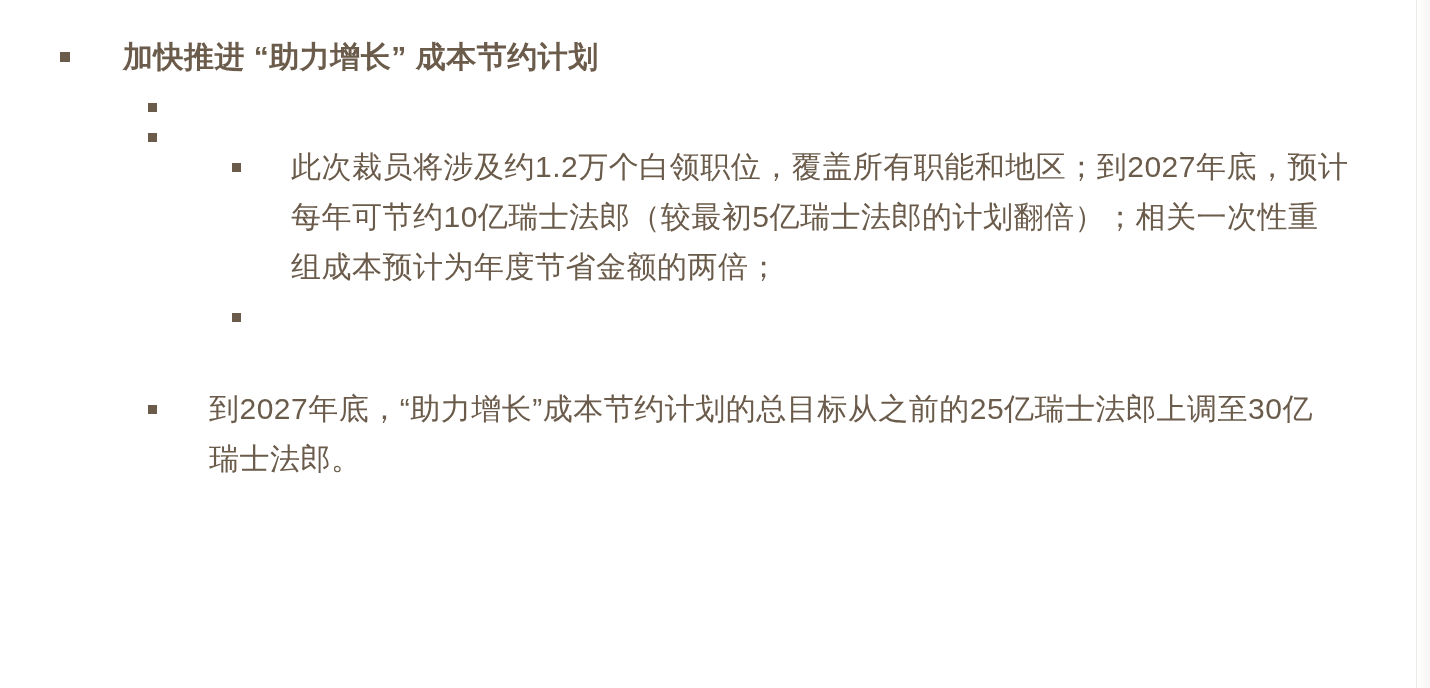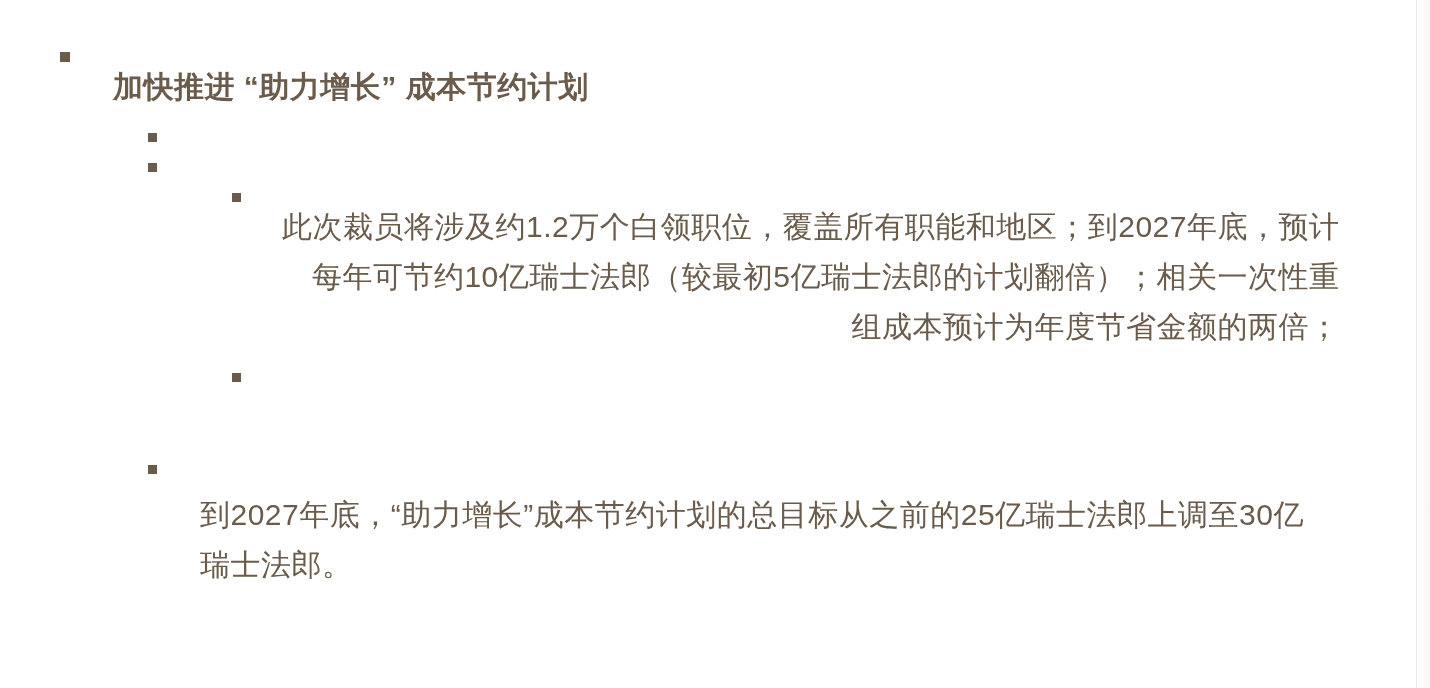--- a/index.html
+++ b/index.html
@@ -16,44 +16,43 @@
     width: 1430px;
     height: 688px;
     box-sizing: border-box;
     padding-top: 32px;
     padding-right: 28px;
     color: #6a5b4b;
   }
   .li {
     display: flex;
     align-items: flex-start;
-    flex-direction: column;
   }
   .marker {
     flex: none;
     width: 9px;
     height: 9px;
     background: #6a5b4b;
     margin-top: 21px;
   }
   .txt {
     font-size: 30px;
     line-height: 50px;
     white-space: pre-line;
     letter-spacing: 0.5px;
   }
   .lvl1 { margin-left: 60px; }
   .lvl1 .marker { width: 10px; height: 10px; margin-top: 20px; }
   .lvl1 .txt { margin-left: 53px; }
   .lvl2 { margin-left: 148px; }
   .lvl2 .txt { margin-left: 52px; }
-  .lvl3 { margin-left: 232px; text-align: right; }
+  .lvl3 { margin-left: 232px; }
   .lvl3 .txt { margin-left: 50px; }
   .bold .txt { font-weight: bold; }
-  .gap-before { margin-top: 62px; gap: 16px; }
+  .gap-before { margin-top: 62px; }
   .page-edge {
     position: absolute;
     top: 0;
     right: 0;
     width: 13px;
     height: 100%;
     background: linear-gradient(to right, #ffffff, #f7f6f4);
     border-left: 1px solid #edebe8;
   }
 </style>

